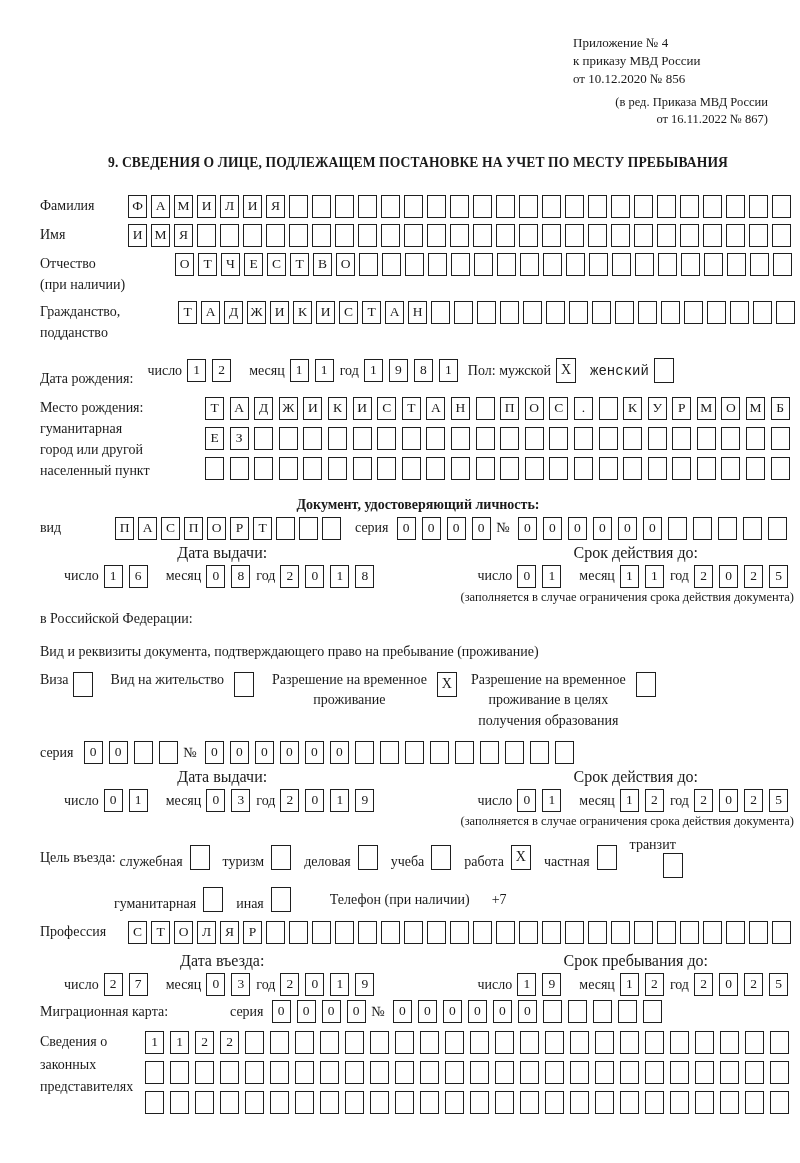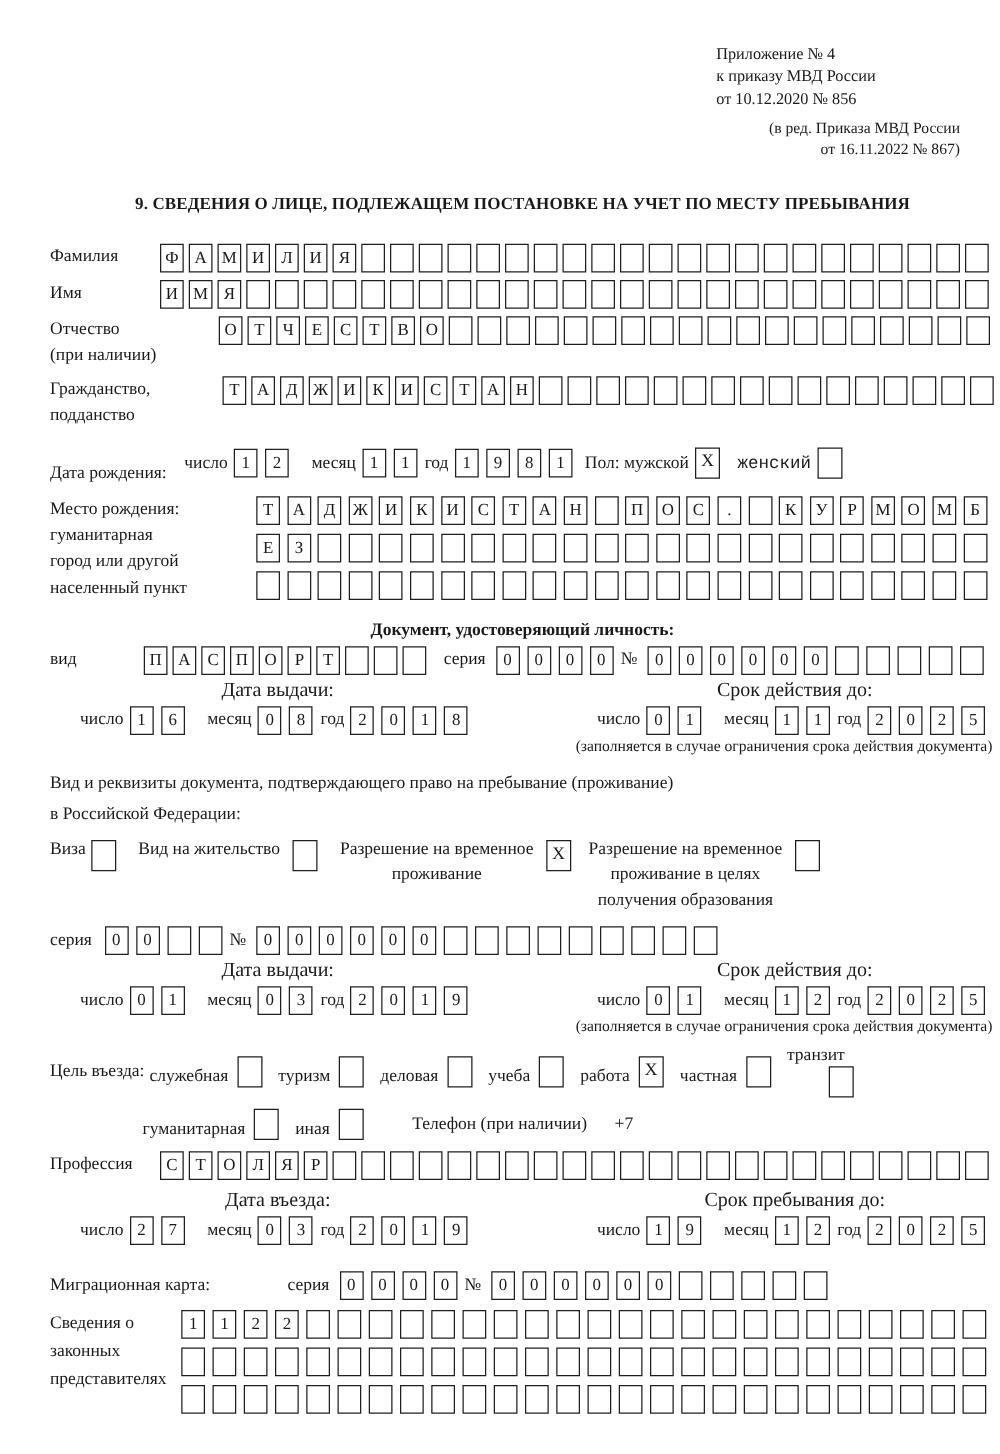--- a/index.html
+++ b/index.html
@@ -160,22 +160,22 @@
         <span class="cells dcells"><span class="cell">0</span><span class="cell">1</span></span>
         <span class="dlbl mlbl">месяц</span>
         <span class="cells dcells"><span class="cell">1</span><span class="cell">1</span></span>
         <span class="dlbl">год</span>
         <span class="cells dcells"><span class="cell">2</span><span class="cell">0</span><span class="cell">2</span><span class="cell">5</span></span>
       </div>
     </div>
   </div>
   <div class="note">(заполняется в случае ограничения срока действия документа)</div>
 
+  <div class="plain" style="margin-top:2px;">в Российской Федерации:</div>
   <div class="plain">Вид и реквизиты документа, подтверждающего право на пребывание (проживание)</div>
-  <div class="plain" style="margin-top:2px;">в Российской Федерации:</div>
 
   <div class="permits">
     <span class="plabel">Виза</span>
     <span class="cells cbox" style="margin-left:4px;"><span class="cell"></span></span>
     <span class="plabel gap18">Вид на жительство</span>
     <span class="cells cbox gap18"><span class="cell"></span></span>
     <span class="plabel center gap18">
       <span>Разрешение на временное</span><br>
       <span>проживание</span>
     </span>
@@ -289,21 +289,21 @@
         <span class="dlbl">число</span>
         <span class="cells dcells"><span class="cell">1</span><span class="cell">9</span></span>
         <span class="dlbl mlbl">месяц</span>
         <span class="cells dcells"><span class="cell">1</span><span class="cell">2</span></span>
         <span class="dlbl">год</span>
         <span class="cells dcells"><span class="cell">2</span><span class="cell">0</span><span class="cell">2</span><span class="cell">5</span></span>
       </div>
     </div>
   </div>
 
-  <div class="row inline" style="margin-top:21px;">
+  <div class="row inline" style="margin-top:4px;">
     <span class="dlbl" style="width:185px;">Миграционная карта:</span>
     <span class="dlbl" style="margin-right:8px;">серия</span>
     <span class="cells dcells"><span class="cell">0</span><span class="cell">0</span><span class="cell">0</span><span class="cell">0</span></span>
     <span class="dlbl" style="margin-right:8px;">№</span>
     <span class="cells dcells"><span class="cell">0</span><span class="cell">0</span><span class="cell">0</span><span class="cell">0</span><span class="cell">0</span><span class="cell">0</span><span class="cell"></span><span class="cell"></span><span class="cell"></span><span class="cell"></span><span class="cell"></span></span>
   </div>
 
   <div class="legal">
     <div class="lbl w105">
       <span>Сведения о</span>

